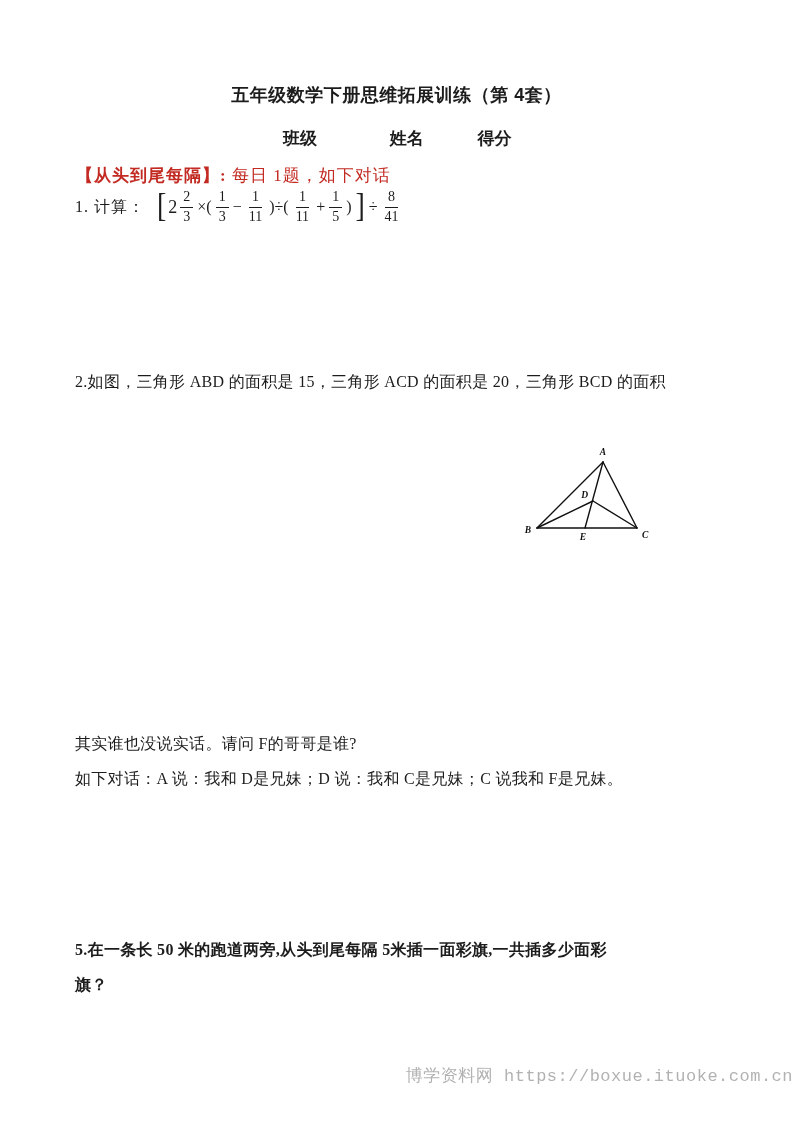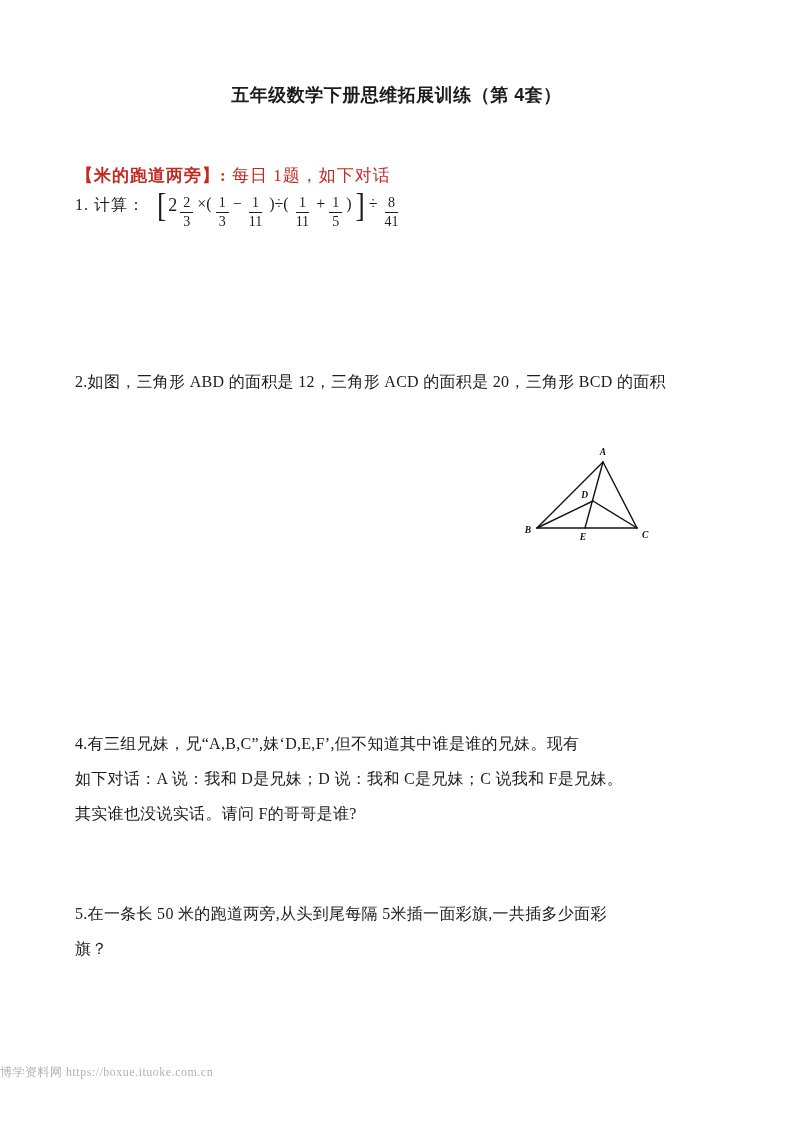--- a/index.html
+++ b/index.html
@@ -20,55 +20,60 @@
             color:var(--accent-red,#c22a22);letter-spacing:1px;}
   .advisory .adv-prefix{font-weight:bold;}
 
   .p-text{position:absolute;left:75px;width:666px;font-size:16px;line-height:35px;
           letter-spacing:0.3px;}
   .p-text div{white-space:nowrap;}
 
   #p2{top:364px;}
   #p3{top:549px;}
   #p4{top:726px;}
-  #p5{top:896px;}
+  #p5{top:932px;font-weight:bold;}
 
   
-  .formula-row{position:absolute;left:75px;top:195px;height:44px;
-               display:flex;font-size:16px;}
+  .formula-row{position:absolute;left:75px;top:185px;height:44px;
+               display:flex;align-items:center;font-size:16px;}
   .formula-row .q-label{margin-right:10px;letter-spacing:1px;}
   .bracket{font-size:28px;line-height:1;transform:scaleY(1.2);font-weight:400;
            margin:0 2px;position:relative;top:-2px;}
   .whole{font-size:18px;margin-right:1px;}
   .frac{display:inline-flex;flex-direction:column;align-items:center;
         font-size:14px;line-height:1.15;margin:0 2px;vertical-align:middle;}
   .frac .num{display:block;padding:0 3px 1px 3px;border-bottom:1.2px solid #1c1c1c;}
   .frac .den{display:block;padding:1px 3px 0 3px;}
   .op{margin:0 2px;font-size:16px;}
 
   
   .figure{position:absolute;left:519px;top:444px;width:142px;height:102px;}
   .figure svg{display:block;}
   .fig-label{font-family:"Liberation Serif","DejaVu Serif",serif;
              font-style:italic;font-weight:bold;font-size:9.5px;fill:#111;}
 
-  .footer{position:absolute;left:0;right:0;top:1064px;text-align:left;
-          font-family:Liberation Serif, serif;
-          font-size:12px;color:var(--footer-gray,#b2b2b2);letter-spacing:0.5px;}
+  .footer{position:absolute;left:0;right:0;top:1064px;text-align:right;
+          font-family:Liberation Mono, monospace;
+          font-size:17px;color:var(--footer-gray,#b2b2b2);letter-spacing:0.5px;}
 </style>
 </head>
 <body>
 
 <div class="page">
 
   <div class="doc-title">五年级数学下册思维拓展训练（第 4套）</div>
 
+  <div class="fill-line">
+    <span>班级</span>
+    <span class="blank-name">姓名</span>
+    <span class="blank-score">得分</span>
+  </div>
 
   <div class="advisory">
-    <span class="adv-prefix">【米的跑道两旁】:</span><span> 每日 1题，如下对话</span>
+    <span class="adv-prefix">【从头到尾每隔】:</span><span> 每日 1题，如下对话</span>
   </div>
 
   <div class="formula-row">
     <span class="q-label">1. 计算：</span>
     <span class="bracket">[</span>
     <span class="whole">2</span>
     <span class="frac">
         <span class="num">2</span>
         <span class="den">3</span>
       </span>
@@ -95,21 +100,21 @@
     <span class="op">)</span>
     <span class="bracket">]</span>
     <span class="op">÷</span>
     <span class="frac">
         <span class="num">8</span>
         <span class="den">41</span>
       </span>
   </div>
 
   <div class="p-text" id="p2">
-    <div>2.如图，三角形 ABD 的面积是 12，三角形 ACD 的面积是 20，三角形 BCD 的面积</div>
+    <div>2.如图，三角形 ABD 的面积是 15，三角形 ACD 的面积是 20，三角形 BCD 的面积</div>
   </div>
 
   <div class="figure">
     <svg width="142" height="102" viewBox="0 0 142 102">
       <g stroke="#111" stroke-width="1.4" stroke-linecap="round" fill="none">
         <line x1="84" y1="18" x2="18" y2="84"></line>
         <line x1="84" y1="18" x2="118" y2="84"></line>
         <line x1="18" y1="84" x2="118" y2="84"></line>
         <line x1="84" y1="18" x2="66" y2="84"></line>
         <line x1="18" y1="84" x2="74" y2="57"></line>
@@ -118,23 +123,22 @@
       <text class="fig-label" x="84" y="11" text-anchor="middle">A</text>
       <text class="fig-label" x="12" y="89" text-anchor="end">B</text>
       <text class="fig-label" x="123" y="94" text-anchor="start">C</text>
       <text class="fig-label" x="69" y="54" text-anchor="end">D</text>
       <text class="fig-label" x="64" y="96" text-anchor="middle">E</text>
     </svg>
   </div>
 
 
   <div class="p-text" id="p4">
-    <div>4.有三组兄妹，兄“A,B,C”,妹‘D,E,F’,但不知道其中谁是谁的兄妹。现有</div>
+    <div>其实谁也没说实话。请问 F的哥哥是谁?</div>
     <div>如下对话：A 说：我和 D是兄妹；D 说：我和 C是兄妹；C 说我和 F是兄妹。</div>
-    <div>其实谁也没说实话。请问 F的哥哥是谁?</div>
   </div>
 
   <div class="p-text" id="p5">
     <div>5.在一条长 50 米的跑道两旁,从头到尾每隔 5米插一面彩旗,一共插多少面彩</div>
     <div>旗？</div>
   </div>
 
   <div class="footer">博学资料网 https://boxue.ituoke.com.cn</div>
 
 </div>

